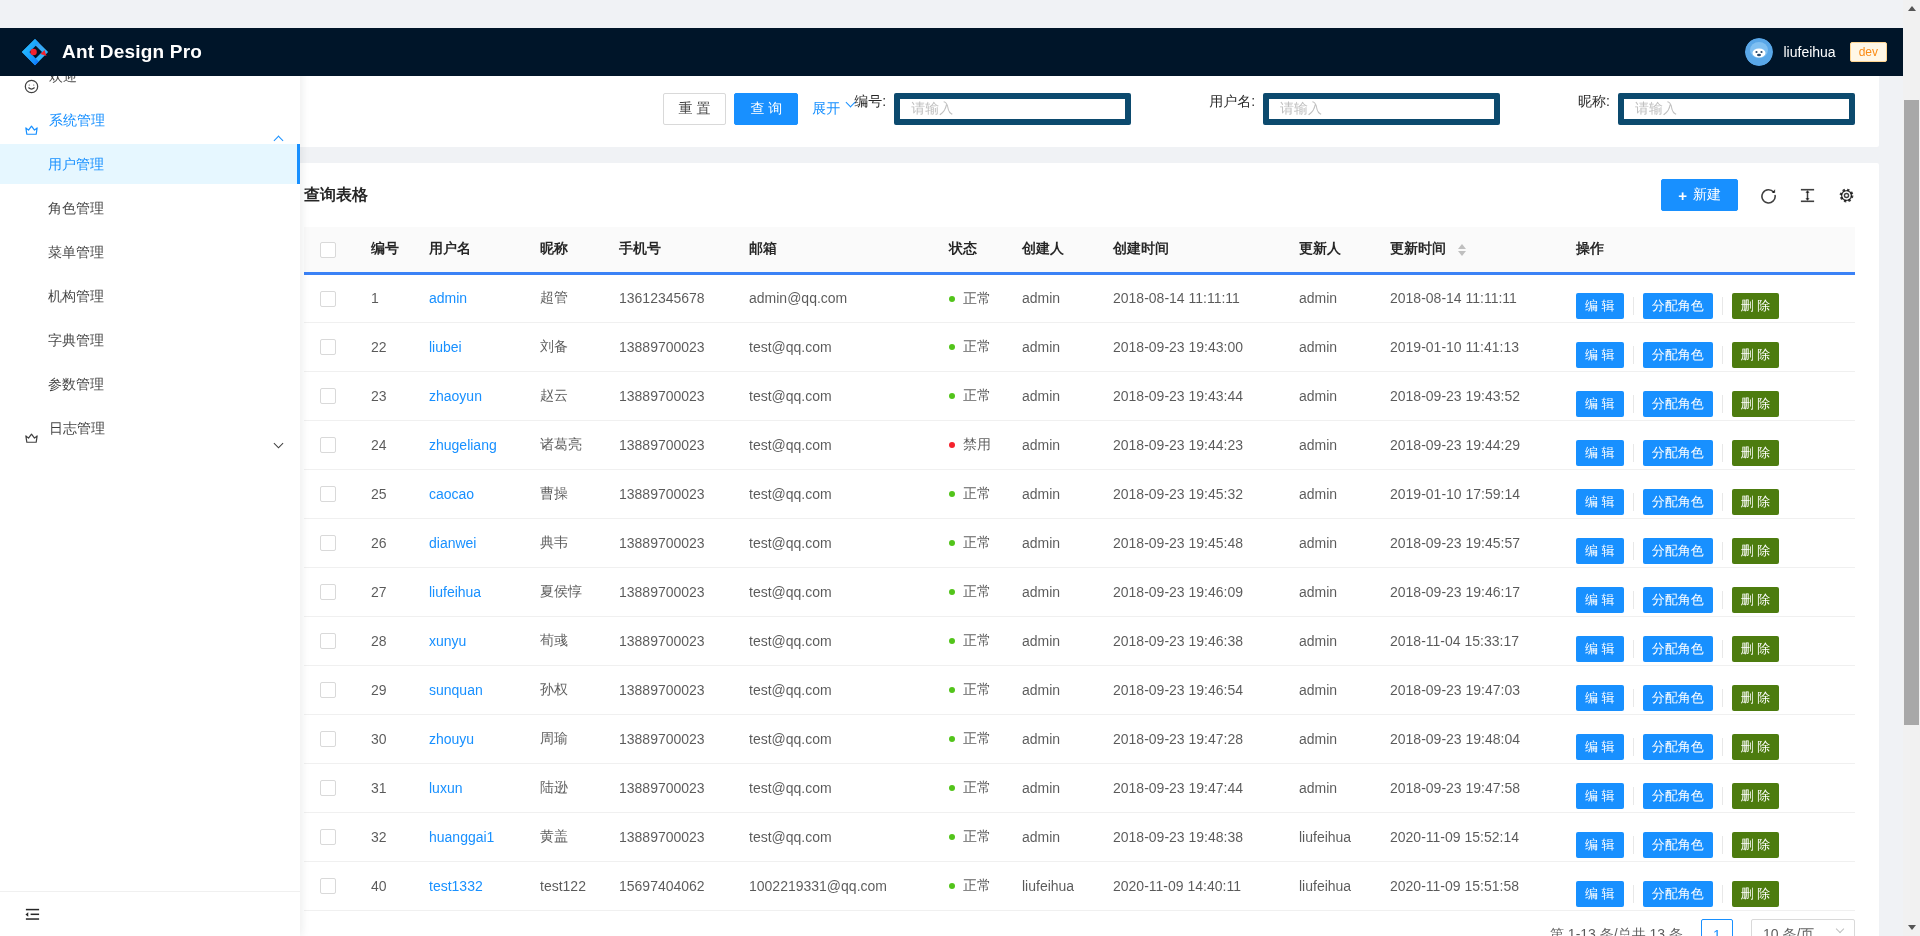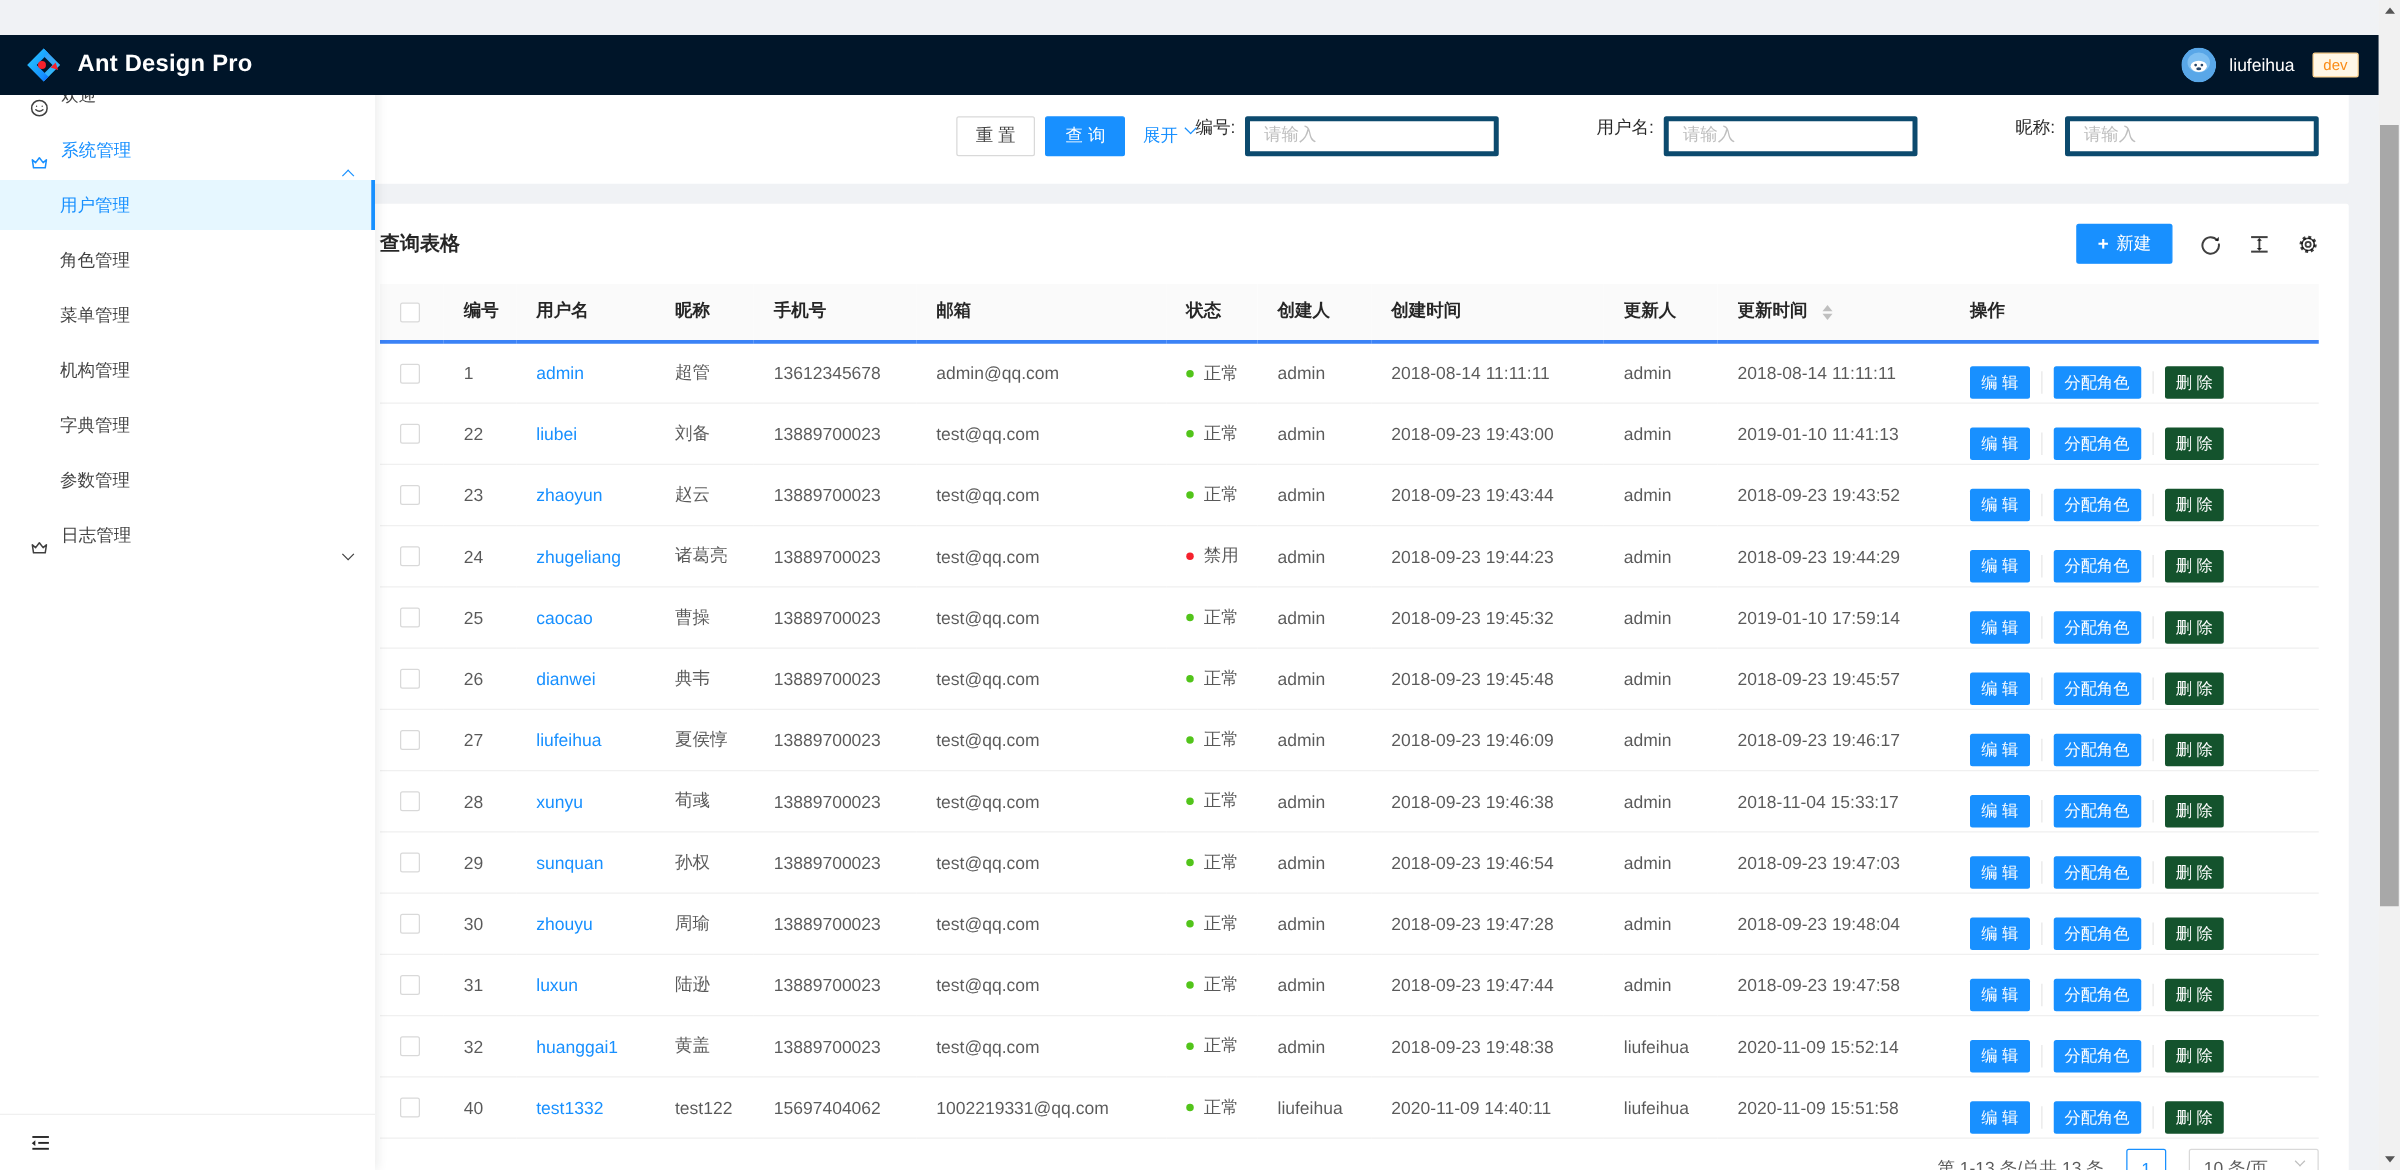--- a/index.html
+++ b/index.html
@@ -68,21 +68,21 @@
   .main { position:absolute; top:48px; left:256px; right:17px; bottom:0; padding:22px 24px 0; overflow:hidden; }
   .card { background:#fff; border-radius:2px; }
 
   
   .filter-card { height:77px; display:flex; align-items:center; padding:0 24px; margin-bottom:16px; }
   .filter-item { display:flex; align-items:flex-start; }
   .filter-item:first-of-type { margin-left:52px; }
   .filter-item + .filter-item { margin-left:78px; }
   .filter-item label { color:rgba(0,0,0,.85); margin-right:8px; }
   .filter-item input {
-    width:203px; height:32px; border:4px solid #0c4a6e; border-radius:2px;
+    width:237px; height:32px; border:6px solid #0c4a6e; border-radius:2px;
     padding:0 11px; font-size:14px; color:rgba(0,0,0,.65); outline:none;
     font-family:Liberation Serif, serif;
   }
   .filter-item input::placeholder { color:#bfbfbf; }
   .filter-actions { margin-left:auto; display:flex; align-items:center; }
   .btn {
     height:32px; padding:0 15px; border-radius:2px; font-size:14px; cursor:pointer;
     display:inline-flex; align-items:center; justify-content:center;
     font-family:"Liberation Sans", sans-serif;
   }
@@ -118,21 +118,21 @@
   a.user-link { color:#1890ff; text-decoration:none; cursor:pointer; }
   .status { display:inline-flex; align-items:center; }
   .status .dot { width:6px; height:6px; border-radius:50%; margin-right:8px; display:inline-block; }
   .status[data-status="normal"] .dot { background:#52c41a; }
   .status[data-status="disabled"] .dot { background:#f5222d; }
   .sorter { display:inline-flex; flex-direction:column; margin-left:8px; vertical-align:middle; }
   .caret-up { width:0; height:0; border-left:4px solid transparent; border-right:4px solid transparent; border-bottom:5px solid #bfbfbf; margin-bottom:2px; }
   .caret-down { width:0; height:0; border-left:4px solid transparent; border-right:4px solid transparent; border-top:5px solid #bfbfbf; }
   .btn-sm { height:26px; padding:0 9px; font-size:13px; border-radius:2px; border:none; color:#fff; cursor:pointer; font-family:"Liberation Sans", sans-serif;margin-top:16px; }
   .btn-edit, .btn-assign { background:#1890ff; }
-  .btn-delete { background:#14532d; }
+  .btn-delete { background:#4d7c0f; }
   .act-divider { display:inline-block; width:1px; height:18px; background:#e8e8e8; margin:0 9px; vertical-align:middle; }
 
   
   .pagination { display:flex; justify-content:flex-end; align-items:center; margin:8px 24px 0; }
   .pg-total { color:rgba(0,0,0,.65); margin-right:18px; }
   .pg-page {
     width:32px; height:32px; border:1px solid #1890ff; color:#1890ff; background:#fff;
     border-radius:2px; display:flex; align-items:center; justify-content:center; cursor:pointer; margin-right:18px;
   }
   .pg-size {

